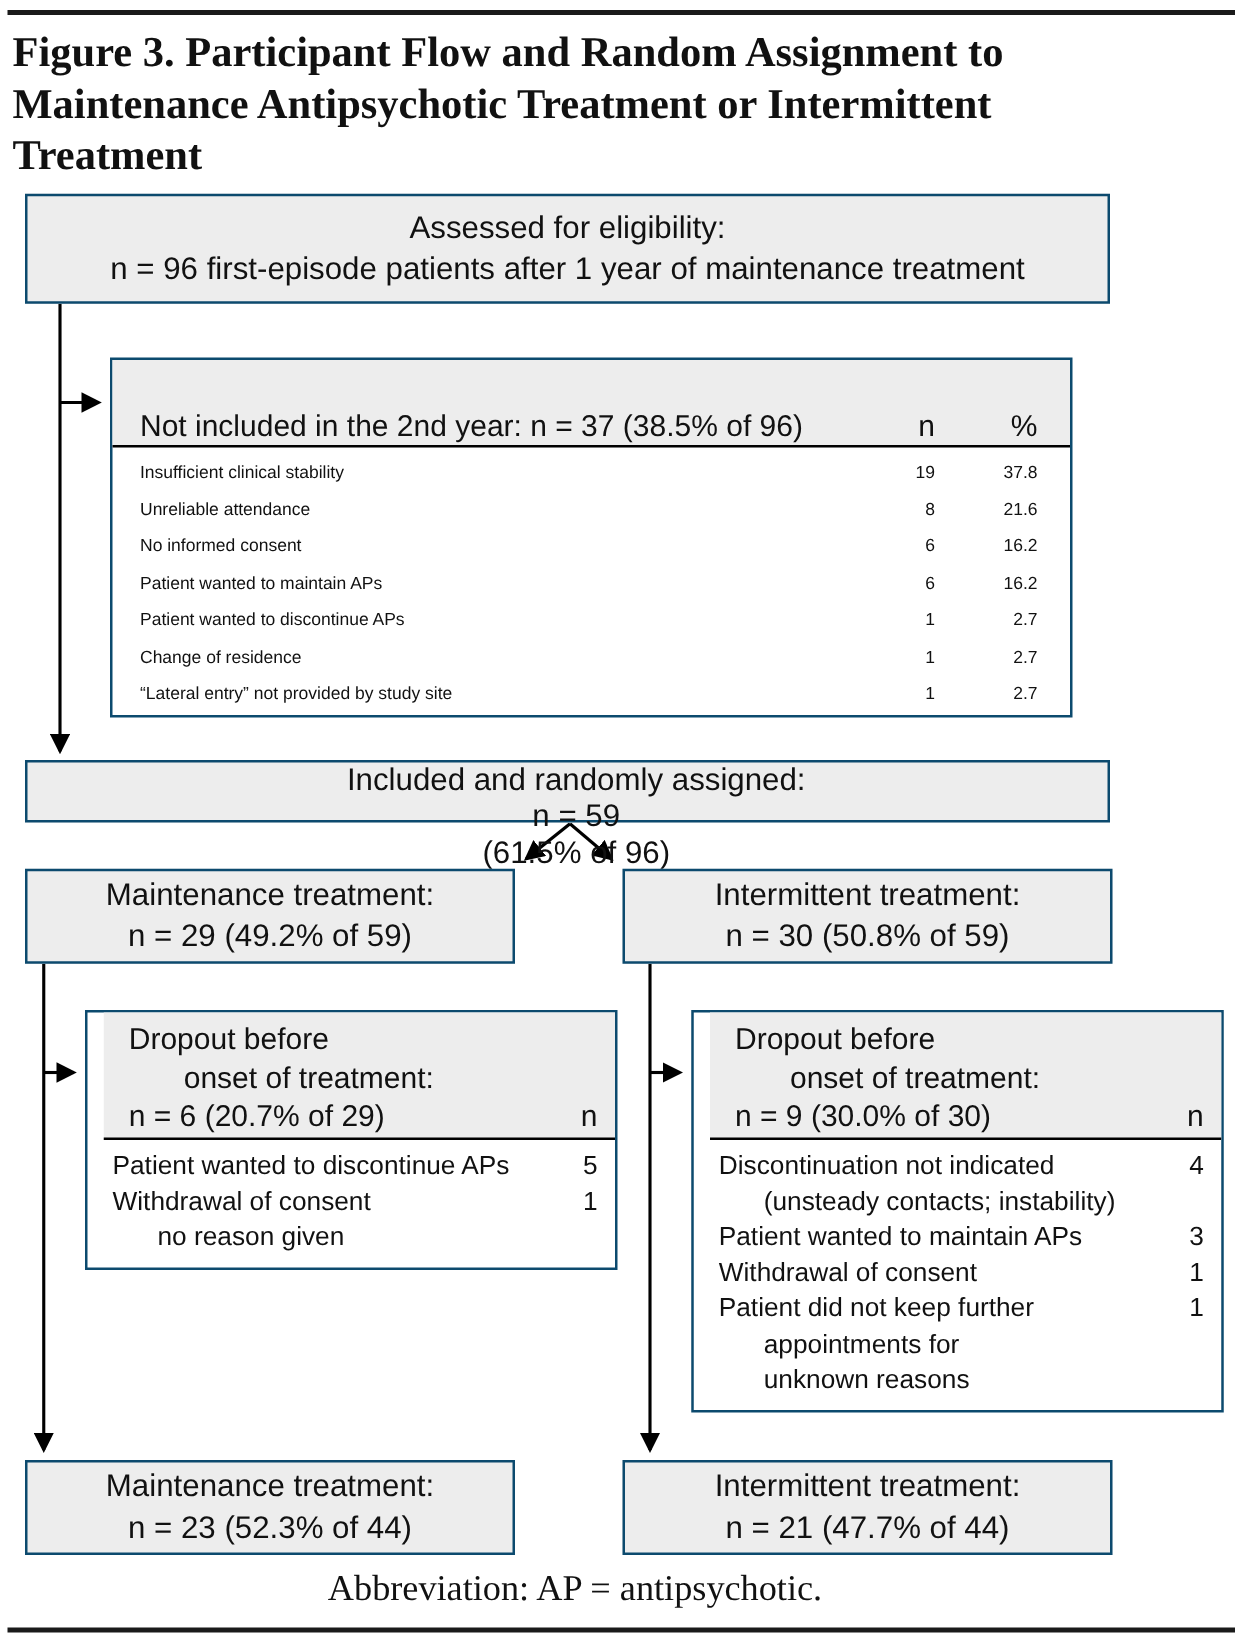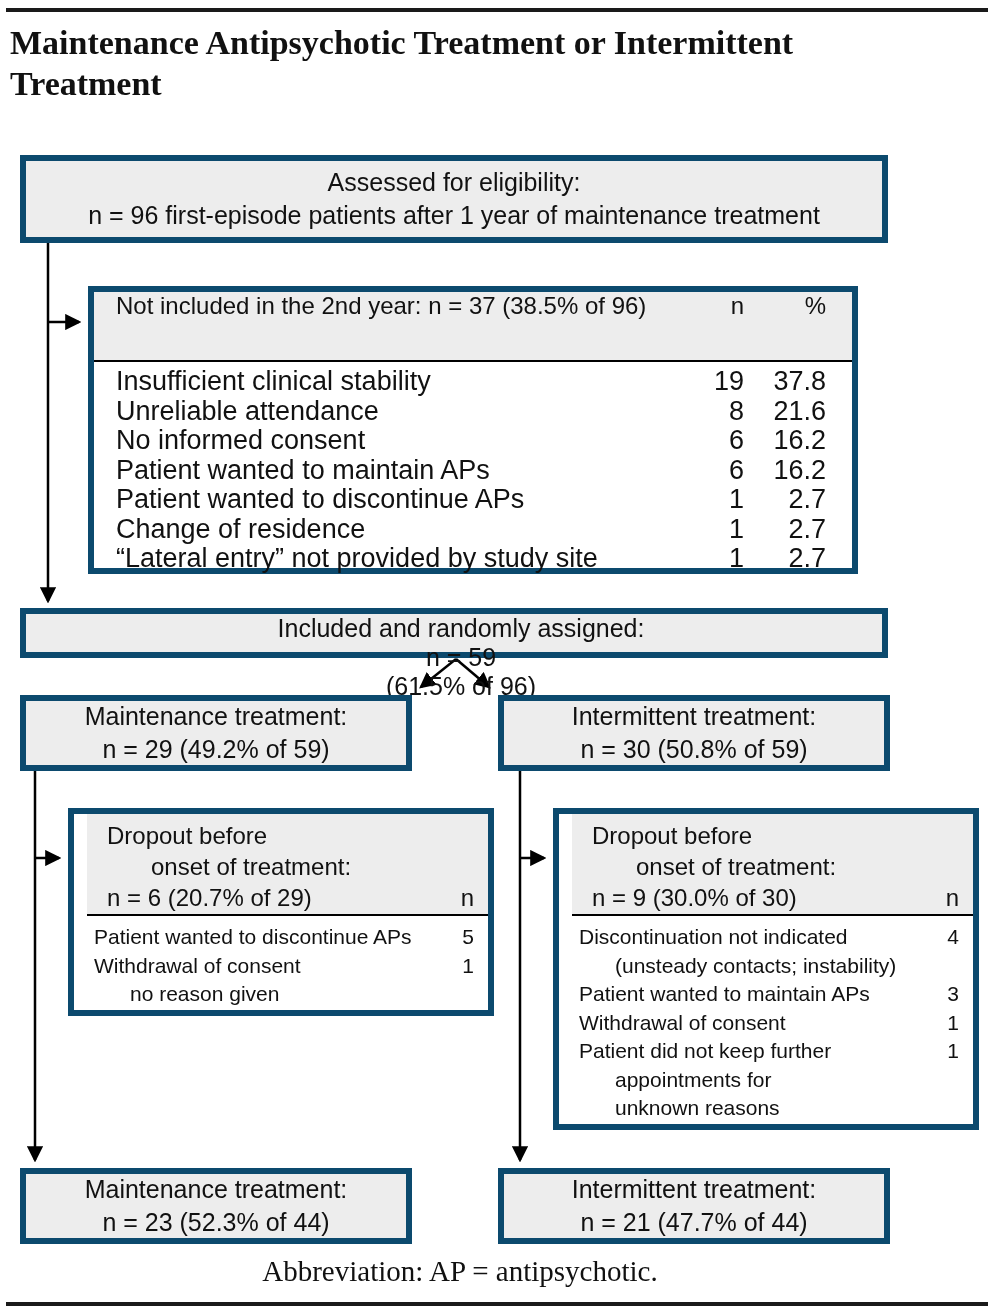--- a/index.html
+++ b/index.html
@@ -22,21 +22,21 @@
   .footnote {
     position: absolute; left: 10px; top: 1255px; width: 900px;
     font-family: "Liberation Serif", serif; font-size: 29px; color: #111; text-align: center;
   }
 
   svg.connectors { position: absolute; left: 0; top: 0; z-index: 0; }
   .conn { stroke: #000; stroke-width: 2.5; fill: none; }
 
   .box {
     position: absolute; z-index: 1; box-sizing: border-box;
-    background: #ededed; border: 6px solid #0c4a6e;
+    background: #ededed; border: 2px solid #0c4a6e;
   }
   .box.centered {
     display: flex; flex-direction: column; justify-content: center;
     align-items: center; text-align: center;
   }
 
   .box-assessed { left: 20px; top: 155px; width: 868px; height: 88px; font-size: 25px; line-height: 33px; }
   .box-included { left: 20px; top: 608px; width: 868px; height: 50px;
     display: flex; flex-direction: column; align-items: center;
     justify-content: space-between; padding: 0 36px 0 50px; font-size: 25px; }
@@ -45,24 +45,24 @@
   .box-inter  { left: 498px; top: 695px;  width: 392px; height: 76px; }
   .box-maint2 { left: 20px;  top: 1168px; width: 392px; height: 76px; }
   .box-inter2 { left: 498px; top: 1168px; width: 392px; height: 76px; }
 
   .compound { background: #ffffff; padding: 0; }
   .cmp-header { background: #ededed; border-bottom: 2px solid #000; box-sizing: border-box; }
 
   
   .box-exclusion { left: 88px; top: 286px; width: 770px; height: 288px; }
   .excl-header {
-    height: 70px; display: flex; align-items: flex-start;
+    height: 70px; display: flex; align-items: flex-end;
     padding: 0 26px 0 22px; font-size: 24px;
   }
-  .excl-body { padding: 5px 26px 0 22px; font-size: 27px; }
+  .excl-body { padding: 5px 26px 0 22px; font-size: 14px; }
   .excl-row { display: flex; line-height: 29.5px; }
   .row-label { flex: 1 1 auto; }
   .coln  { width: 62px; text-align: right; flex: 0 0 auto; }
   .colp  { width: 82px; text-align: right; flex: 0 0 auto; }
 
   
   .box-ldrop { left: 68px;  top: 808px; width: 426px; height: 208px; }
   .box-rdrop { left: 553px; top: 808px; width: 426px; height: 322px; }
   .drop-header { padding: 6px 14px 3px 20px; font-size: 24px; line-height: 31px; height: 102px; margin-left: 13px; }
   .drop-h2 { padding-left: 44px; }
@@ -72,20 +72,21 @@
   .drop-row { display: flex; line-height: 28.5px; }
   .drop-row .indent { padding-left: 36px; }
   .colnn { width: 26px; text-align: right; flex: 0 0 auto; }
 </style>
 </head>
 <body>
 
 <div class="rule rule-top"></div>
 
 <div class="fig-title">
+  <span>Figure 3. Participant Flow and Random Assignment to</span>
   <span>Maintenance Antipsychotic Treatment or Intermittent</span>
   <span>Treatment</span>
 </div>
 
 <svg class="connectors" width="994" height="1315" viewBox="0 0 994 1315">
   <defs>
     <marker id="ah" viewBox="0 0 10 10" refX="8.5" refY="5" markerWidth="6.5" markerHeight="6.5" orient="auto-start-reverse">
       <path d="M0,0 L10,5 L0,10 z" fill="#000"></path>
     </marker>
   </defs>

